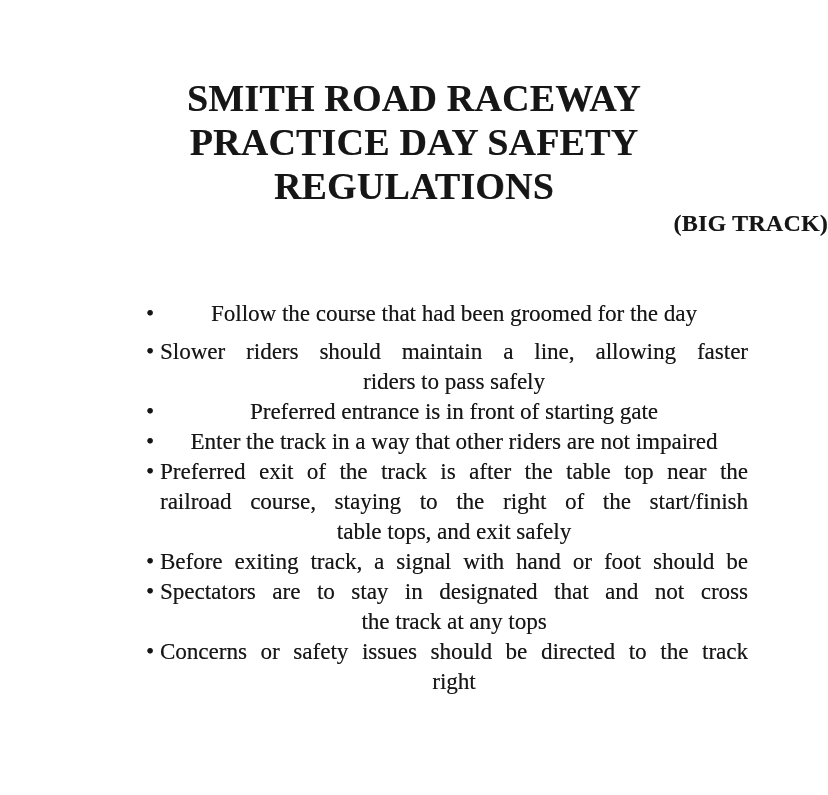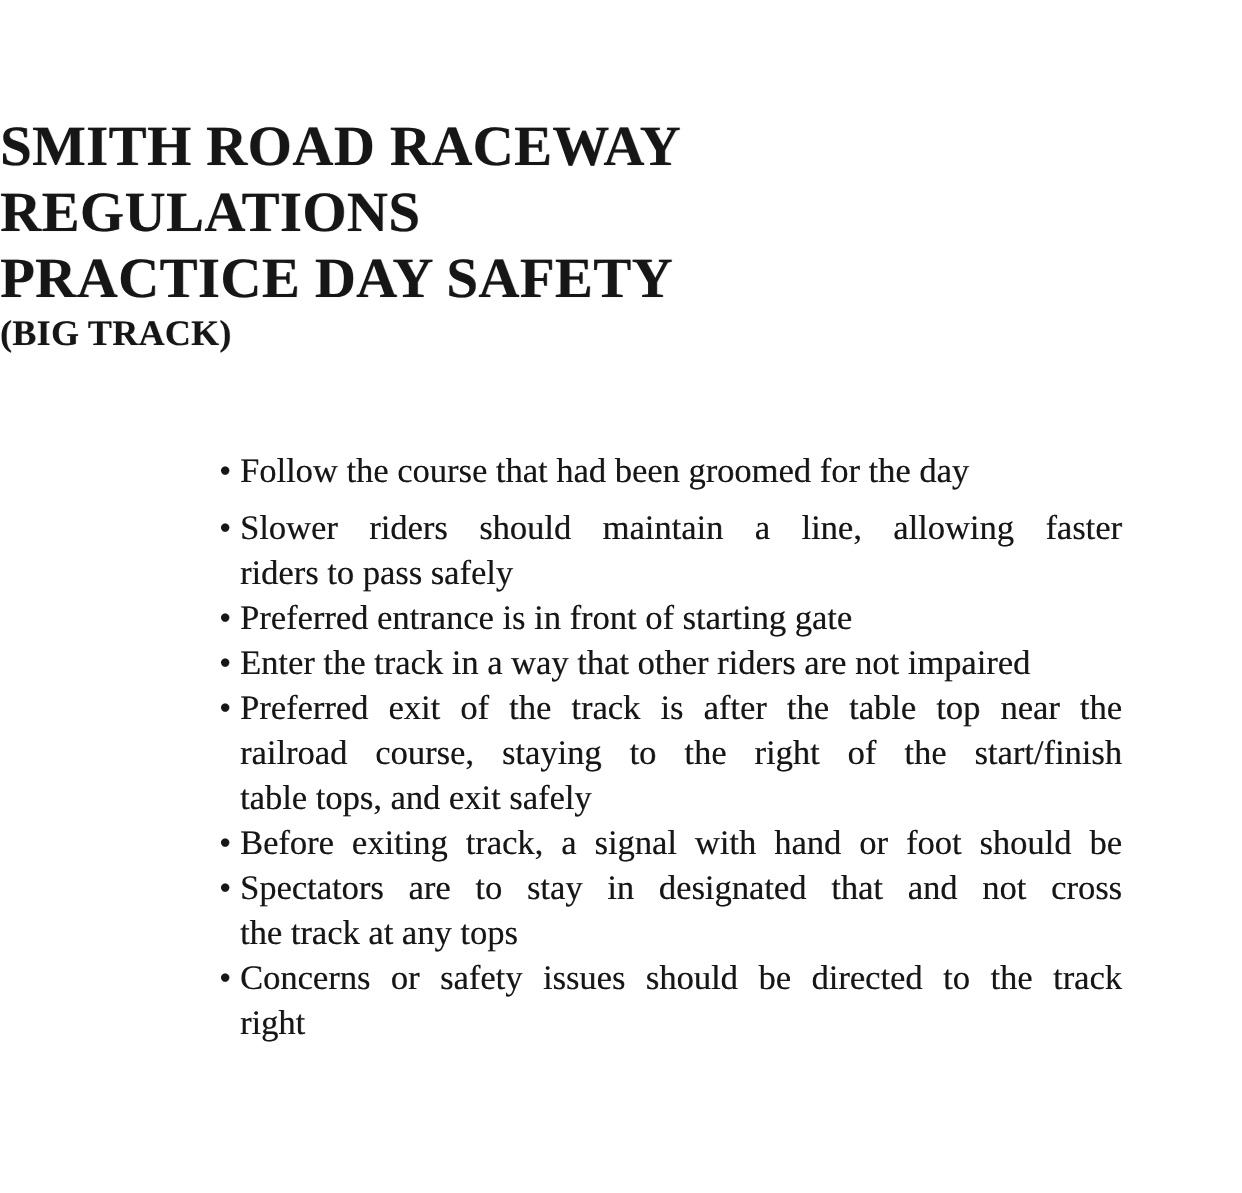--- a/index.html
+++ b/index.html
@@ -20,30 +20,31 @@
     padding-top: 76px;
     box-sizing: border-box;
     background: #ffffff;
   }
   .title {
     margin: 0;
     padding: 0;
     font-size: 38px;
     line-height: 44px;
     font-weight: bold;
+    text-align: center;
     letter-spacing: 0.2px;
     text-shadow: 0.3px 0.3px 0.5px rgba(0,0,0,0.45);
   }
   .t-line { display: block; }
   .subtitle {
     margin: 0;
     font-size: 24px;
     line-height: 30px;
     font-weight: bold;
-    text-align: left;
+    text-align: right;
     letter-spacing: 0.2px;
     text-shadow: 0.3px 0.3px 0.5px rgba(0,0,0,0.45);
   }
   .reg-list {
     list-style: none;
     margin: 61px 0 0 146px;
     padding: 0;
     width: 602px;
   }
   .reg-item {
@@ -57,36 +58,36 @@
   }
   .bullet {
     flex: none;
     width: 14px;
   }
   .lines {
     flex: 1;
     min-width: 0;
   }
   .ln {
-    text-align: left;
+    text-align: center;
   }
   .ln.j {
     text-align: justify;
     text-align-last: justify;
   }
 </style>
 </head>
 <body>
 
 <div class="page">
 
   <h1 class="title">
     <span class="t-line">SMITH ROAD RACEWAY</span>
+    <span class="t-line">PRACTICE DAY SAFETY</span>
     <span class="t-line">REGULATIONS</span>
-    <span class="t-line">PRACTICE DAY SAFETY</span>
   </h1>
 
   <div class="subtitle">(BIG TRACK)</div>
 
   <ul class="reg-list">
 
     <li class="reg-item">
       <span class="bullet">•</span>
       <div class="lines">
         <div class="ln">Follow the course that had been groomed for the day</div>

